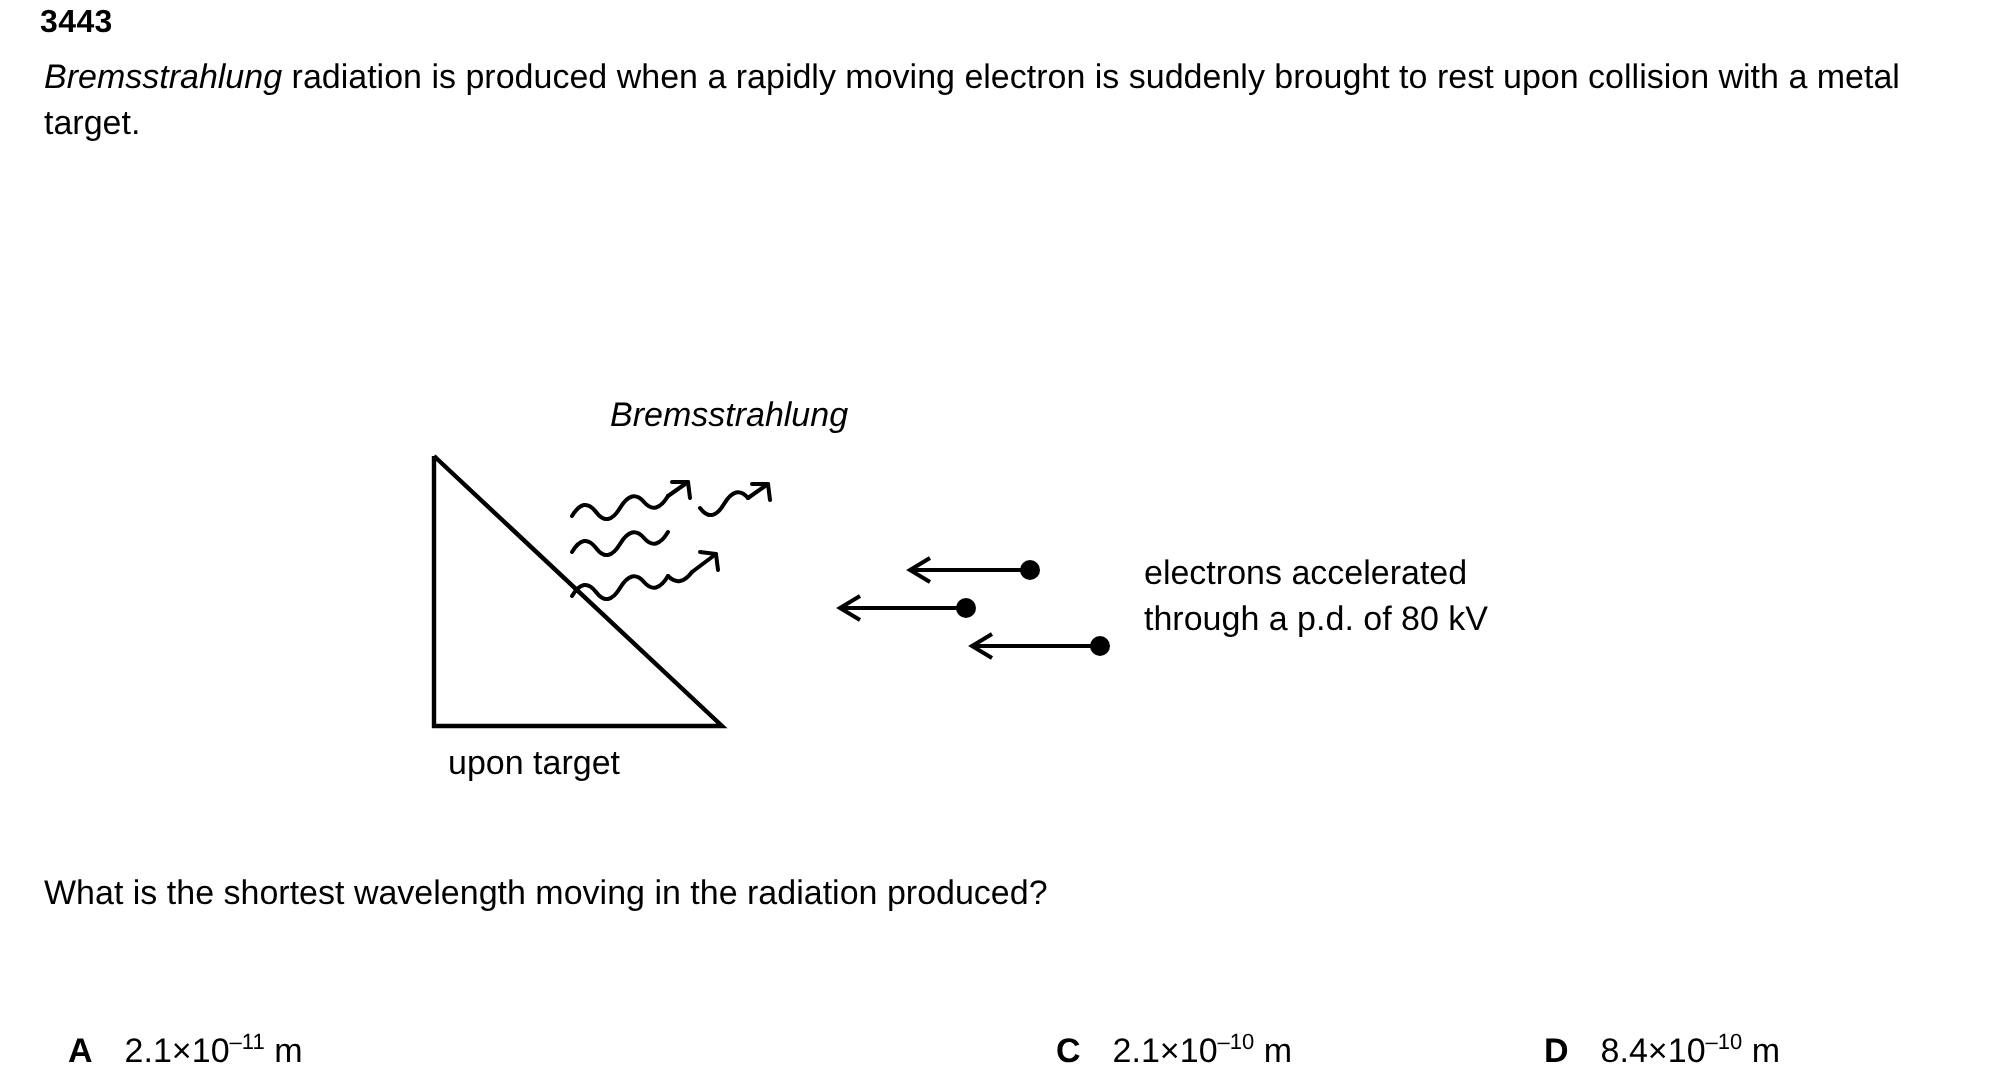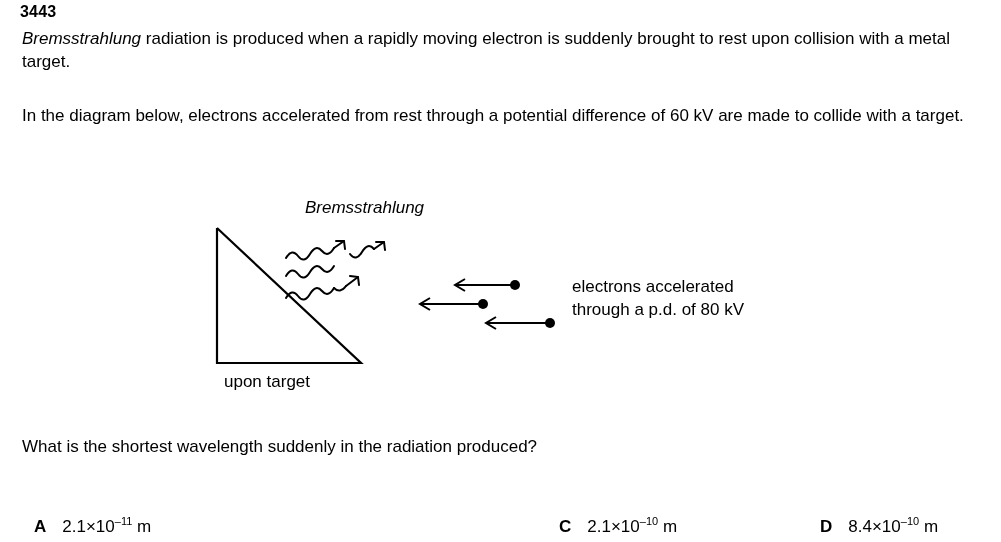--- a/index.html
+++ b/index.html
@@ -100,37 +100,36 @@
   }
   .opt .letter {
     font-weight: bold;
     margin-right: 16px;
   }
   .opt .val {
     font-size: 17px;
   }
   .opt-a { left: 34px; }
   .opt-b { left: 283px; }
-  .opt-c { left: 559px; }
-  .opt-d { left: 820px; }
+  .opt-c { left: 528px; }
+  .opt-d { left: 772px; }
   sup {
     font-size: 11px;
     vertical-align: super;
   }
 </style>
 </head>
 <body>
 
 <div class="page">
 
   <div class="qnum">3443</div>
 
   <div class="para para-1"><span class="ital">Bremsstrahlung</span><span> radiation is produced when a rapidly moving electron is suddenly brought to rest upon collision with a metal target.</span></div>
 
-  <div class="para para-2">In the diagram below, electrons accelerated from rest through a potential difference of 60 kV are made to collide with a target.</div>
 
   <div class="diagram">
 
     <div class="diagram-label-brem">Bremsstrahlung</div>
     <div class="diagram-label-target">upon target</div>
     <div class="diagram-label-electrons">electrons accelerated
 through a p.d. of 80 kV</div>
 
     <svg class="diagram-svg" width="1001" height="230" viewBox="0 0 1001 230">
 
@@ -165,21 +164,21 @@
         <polyline points="430,118 420,124 430,130" fill="none"></polyline>
         <circle cx="483" cy="124" r="5" fill="#000000" stroke="none"></circle>
 
         <line x1="486" y1="143" x2="548" y2="143"></line>
         <polyline points="496,137 486,143 496,149" fill="none"></polyline>
         <circle cx="550" cy="143" r="5" fill="#000000" stroke="none"></circle>
       </g>
     </svg>
   </div>
 
-  <div class="question">What is the shortest wavelength suddenly in the radiation produced?</div>
+  <div class="question">What is the shortest wavelength moving in the radiation produced?</div>
 
   <div class="options">
 
     <div class="opt opt-a">
       <span class="letter">A</span><span class="val"><span>2.1</span><span>×</span><span>10</span><sup>–11</sup>&nbsp;<span>m</span></span>
     </div>
 
 
     <div class="opt opt-c">
       <span class="letter">C</span><span class="val"><span>2.1</span><span>×</span><span>10</span><sup>–10</sup>&nbsp;<span>m</span></span>

